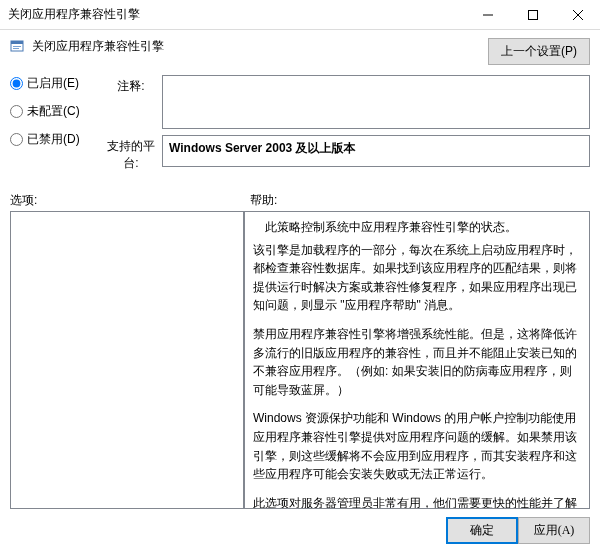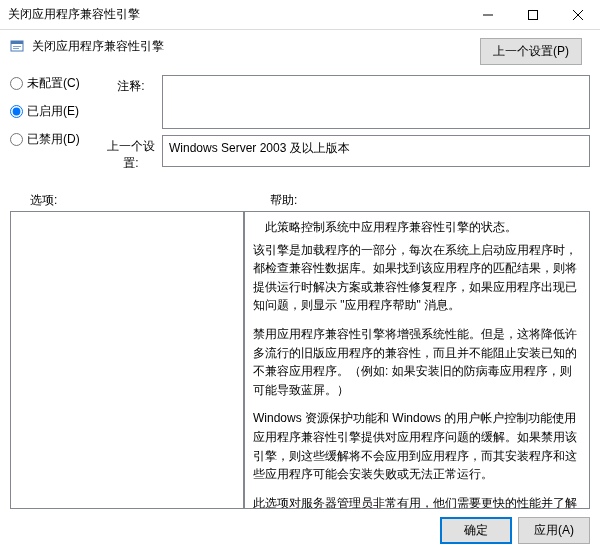--- a/index.html
+++ b/index.html
@@ -41,21 +41,21 @@
   .top-left {
     display: flex;
     align-items: center;
     flex: 1;
   }
   .top-left .icon {
     width: 16px; height: 16px; margin-right: 6px;
     display:flex; align-items:center; justify-content:center;
   }
   .top-left .subtitle { font-size: 12px; }
-  .top-btns { display: flex; margin-right:8px; }
+  .top-btns { display: flex; margin-right:0; }
   .btn {
     background: #e1e1e1;
     border: 1px solid #adadad;
     padding: 4px 12px;
     font-size: 12px;
     font-family: inherit;
   }
   .main-grid {
     display: flex;
     gap: 10px;
@@ -97,27 +97,28 @@
   }
   .supported-box {
     flex: 1;
     height: 32px;
     border: 1px solid #828790;
     background: #fff;
     font-family: inherit;
     font-size: 12px;
     padding: 4px 6px;
     overflow-y: scroll;
+    font-weight: bold;
   }
   .labels-row {
     display: flex;
     margin-top: 14px;
     margin-bottom: 2px;
   }
-  .labels-row .opts-label { width: 240px; margin-left: 20px; }
+  .labels-row .opts-label { width: 240px; }
   .panes-row {
     display: flex;
     flex: 1;
     min-height: 0;
   }
   .opts-pane {
     width: 234px;
     border: 1px solid #828790;
     background: #fff;
     overflow-y: scroll;
@@ -130,22 +131,22 @@
     overflow-y: scroll;
     font-size: 12px;
     line-height: 1.55;
   }
   .help-pane p { margin: 0 0 10px 0; }
   .help-pane p.indent { text-indent: 1em; }
   .help-pane p.tight { margin-bottom: 4px; }
   .footer {
     display: flex;
     justify-content: flex-end;
-    gap: 6px;
     padding-top: 8px;
+    font-family: Liberation Serif, serif;
   }
   .footer .btn { min-width: 72px; text-align: center; }
   .footer .btn.primary { border: 1px solid #0078d7; outline: 1px solid #0078d7; outline-offset:-2px; }
 
   
   ::-webkit-scrollbar { width: 16px; background: #f0f0f0; }
   ::-webkit-scrollbar-thumb { background: #cdcdcd; }
   ::-webkit-scrollbar-button { background: #f0f0f0; height: 16px; }
 </style>
 </head>
@@ -187,39 +188,39 @@
       <span class="subtitle">关闭应用程序兼容性引擎</span>
     </div>
     <div class="top-btns">
       <button class="btn">上一个设置(P)</button>
     </div>
   </div>
 
   <div class="main-grid">
     <div class="radio-col">
       <label>
+        <input type="radio" name="state" checked="" style="">
+        <span>已启用(E)</span>
+      </label>
+      <label>
         <input type="radio" name="state" style="">
         <span>未配置(C)</span>
-      </label>
-      <label>
-        <input type="radio" name="state" checked="" style="">
-        <span>已启用(E)</span>
       </label>
       <label>
         <input type="radio" name="state" style="">
         <span>已禁用(D)</span>
       </label>
     </div>
     <div class="fields-col">
       <div class="field-row">
         <div class="field-label">注释:</div>
         <textarea class="comment-box" style=""></textarea>
       </div>
       <div class="field-row">
-        <div class="field-label">上一个设置:</div>
+        <div class="field-label">支持的平台:</div>
         <div class="supported-box">
           <span>Windows Server 2003 及以上版本</span>
         </div>
       </div>
     </div>
   </div>
 
   <div class="labels-row">
     <div class="opts-label">选项:</div>
     <div>帮助:</div>

